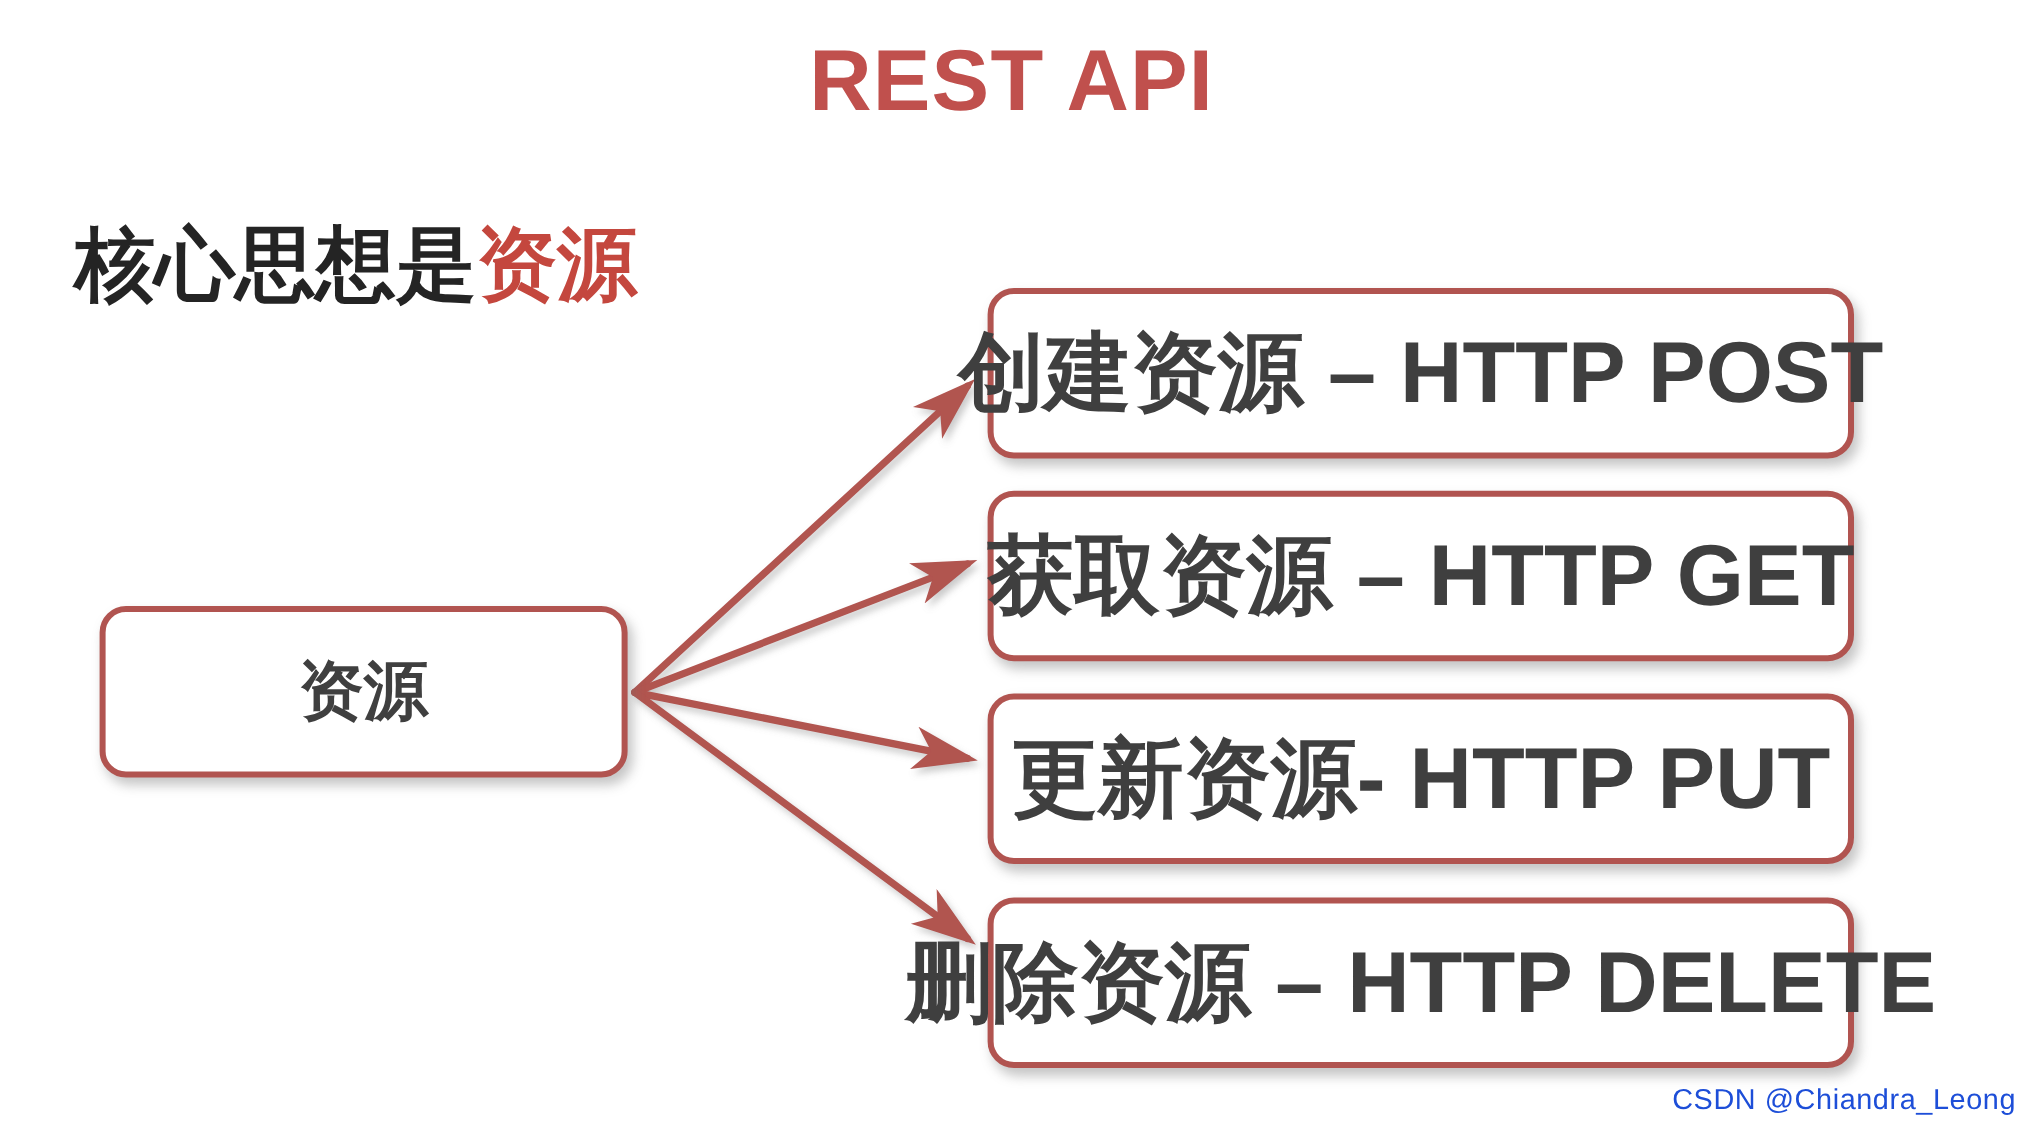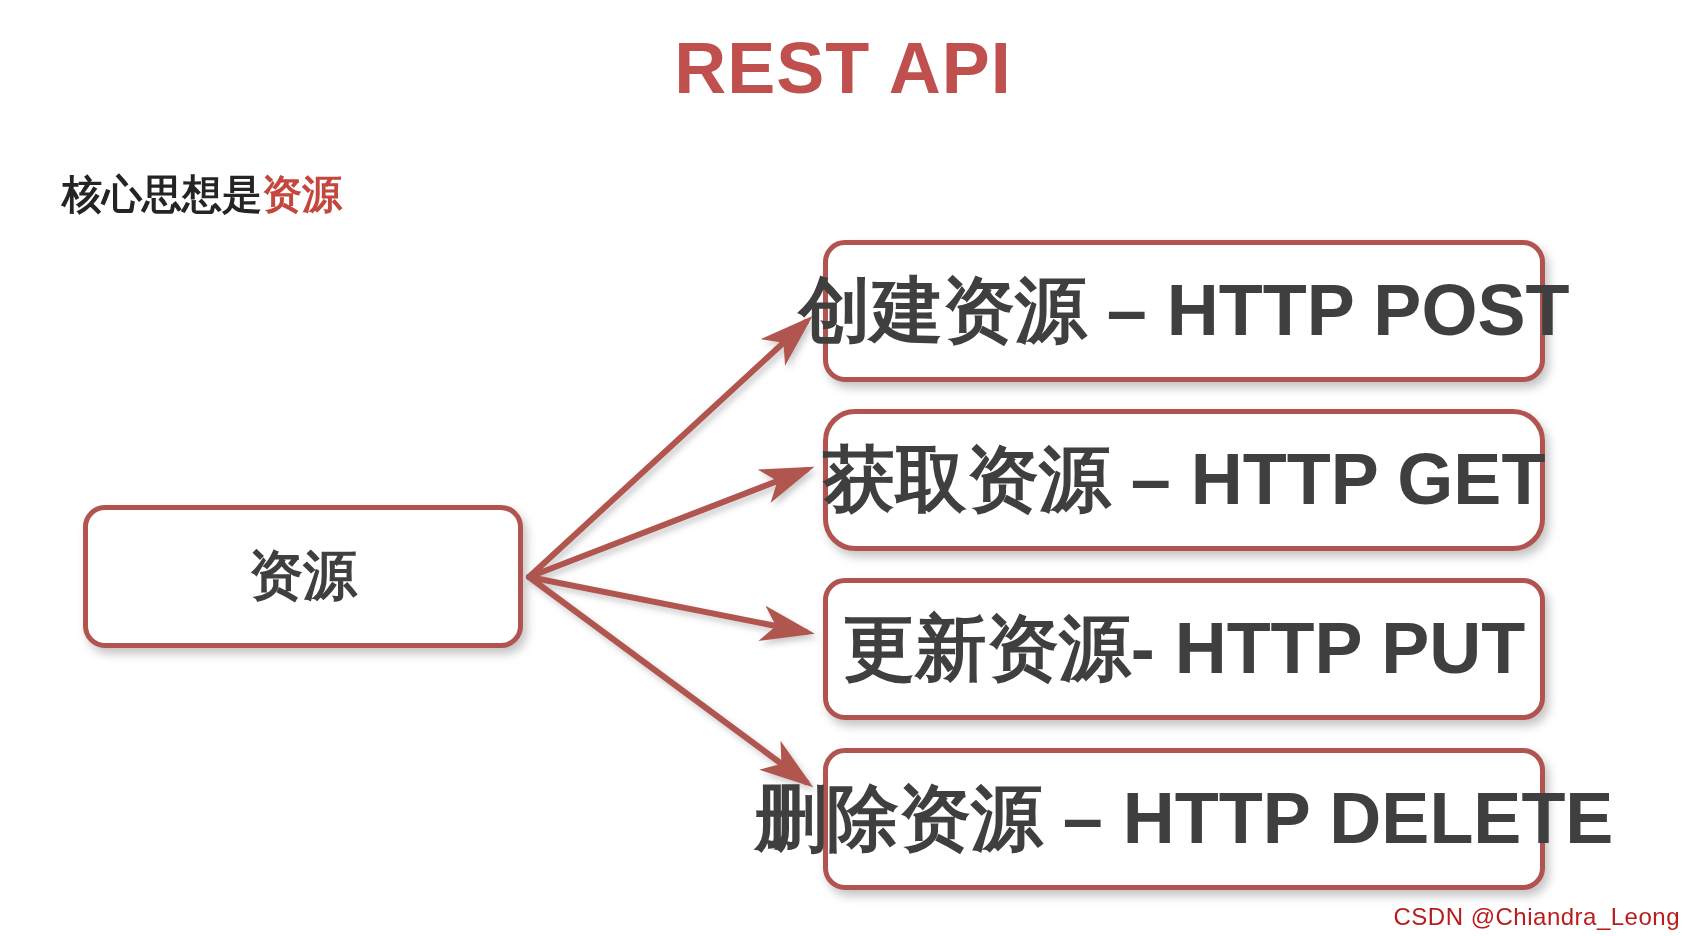--- a/index.html
+++ b/index.html
@@ -23,23 +23,23 @@
     margin: 0;
     text-align: center;
     font-size: 72px;
     line-height: 100px;
     font-weight: 800;
     color: #c0504d;
     letter-spacing: 1px;
   }
   .subtitle {
     position: absolute;
-    top: 161px;
+    top: 188px;
     left: 62px;
-    font-size: 40px;
+    font-size: 67px;
     line-height: 66px;
     font-weight: 700;
     color: #242424;
     white-space: nowrap;
   }
   .subtitle .hl {
     color: #c4473e;
   }
   .node {
     position: absolute;
@@ -61,37 +61,37 @@
     height: 133px;
     font-size: 54px;
   }
   .op {
     left: 823px;
     width: 712px;
     height: 132px;
     font-size: 72px;
   }
   .op1 { top: 240px; }
-  .op2 { top: 409px; border-radius: 32px; }
+  .op2 { top: 409px; }
   .op3 { top: 578px; }
   .op4 { top: 748px; }
   .arrows {
     position: absolute;
     left: 0;
     top: 0;
     width: 1686px;
     height: 936px;
     pointer-events: none;
   }
   .watermark {
     position: absolute;
     top: 903px;
     right: 6px;
     font-size: 24px;
-    color: #b91c1c;
+    color: #1d4ed8;
     letter-spacing: 0.5px;
   }
 </style>
 </head>
 <body>
 
 <div class="canvas">
 
   <h1 class="title">REST API</h1>
 

